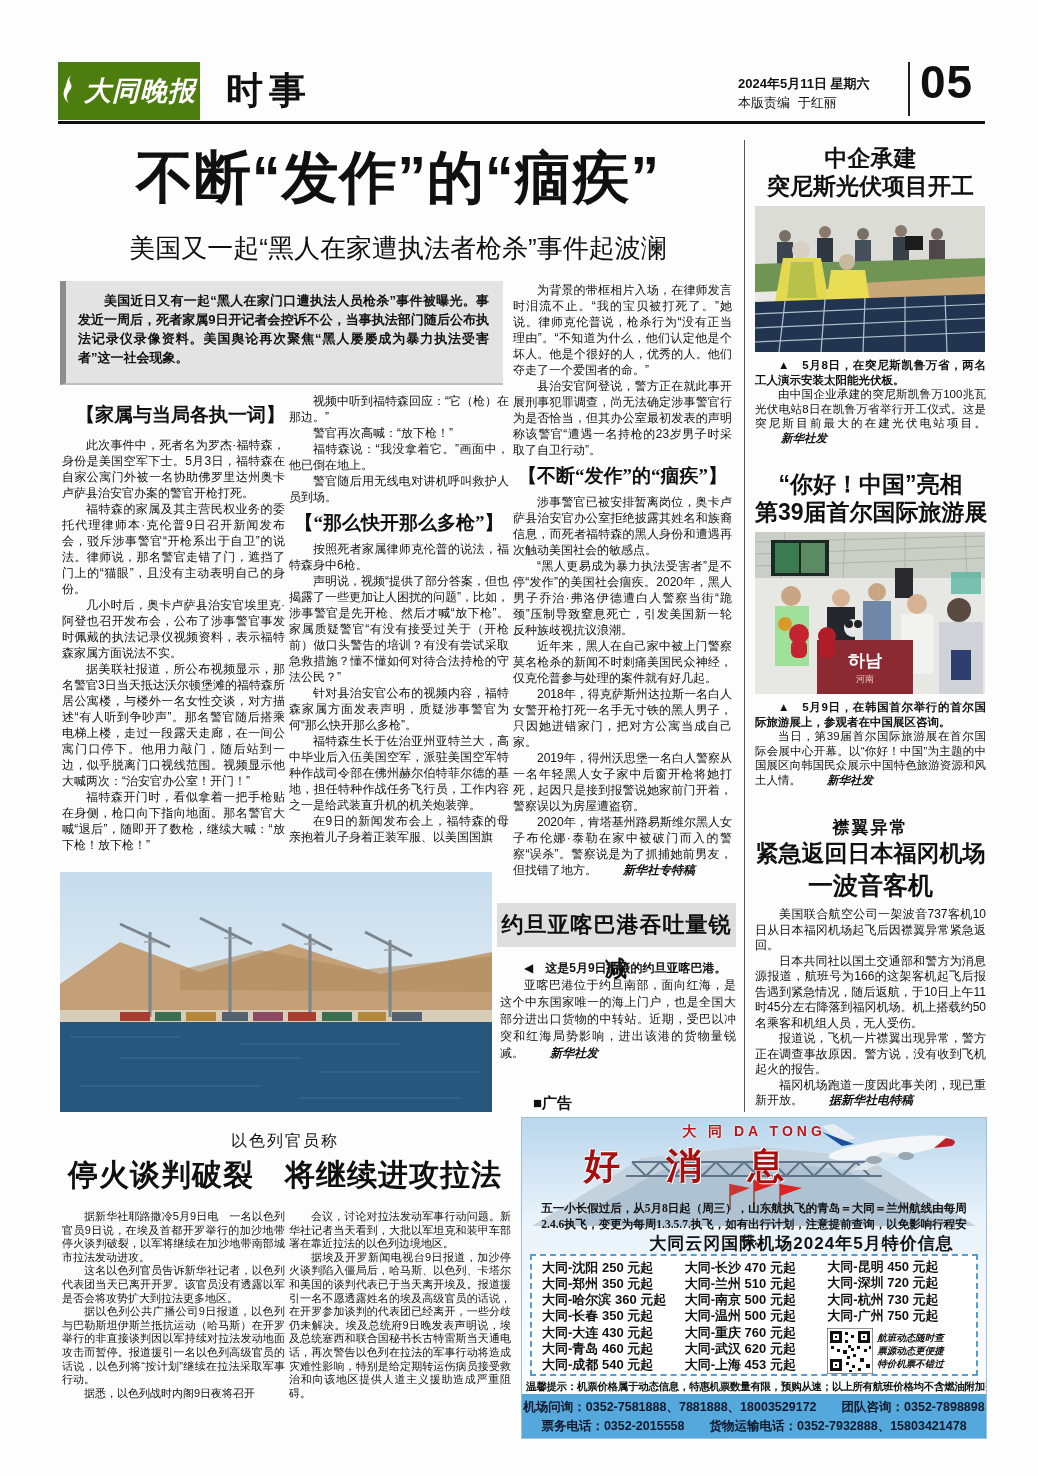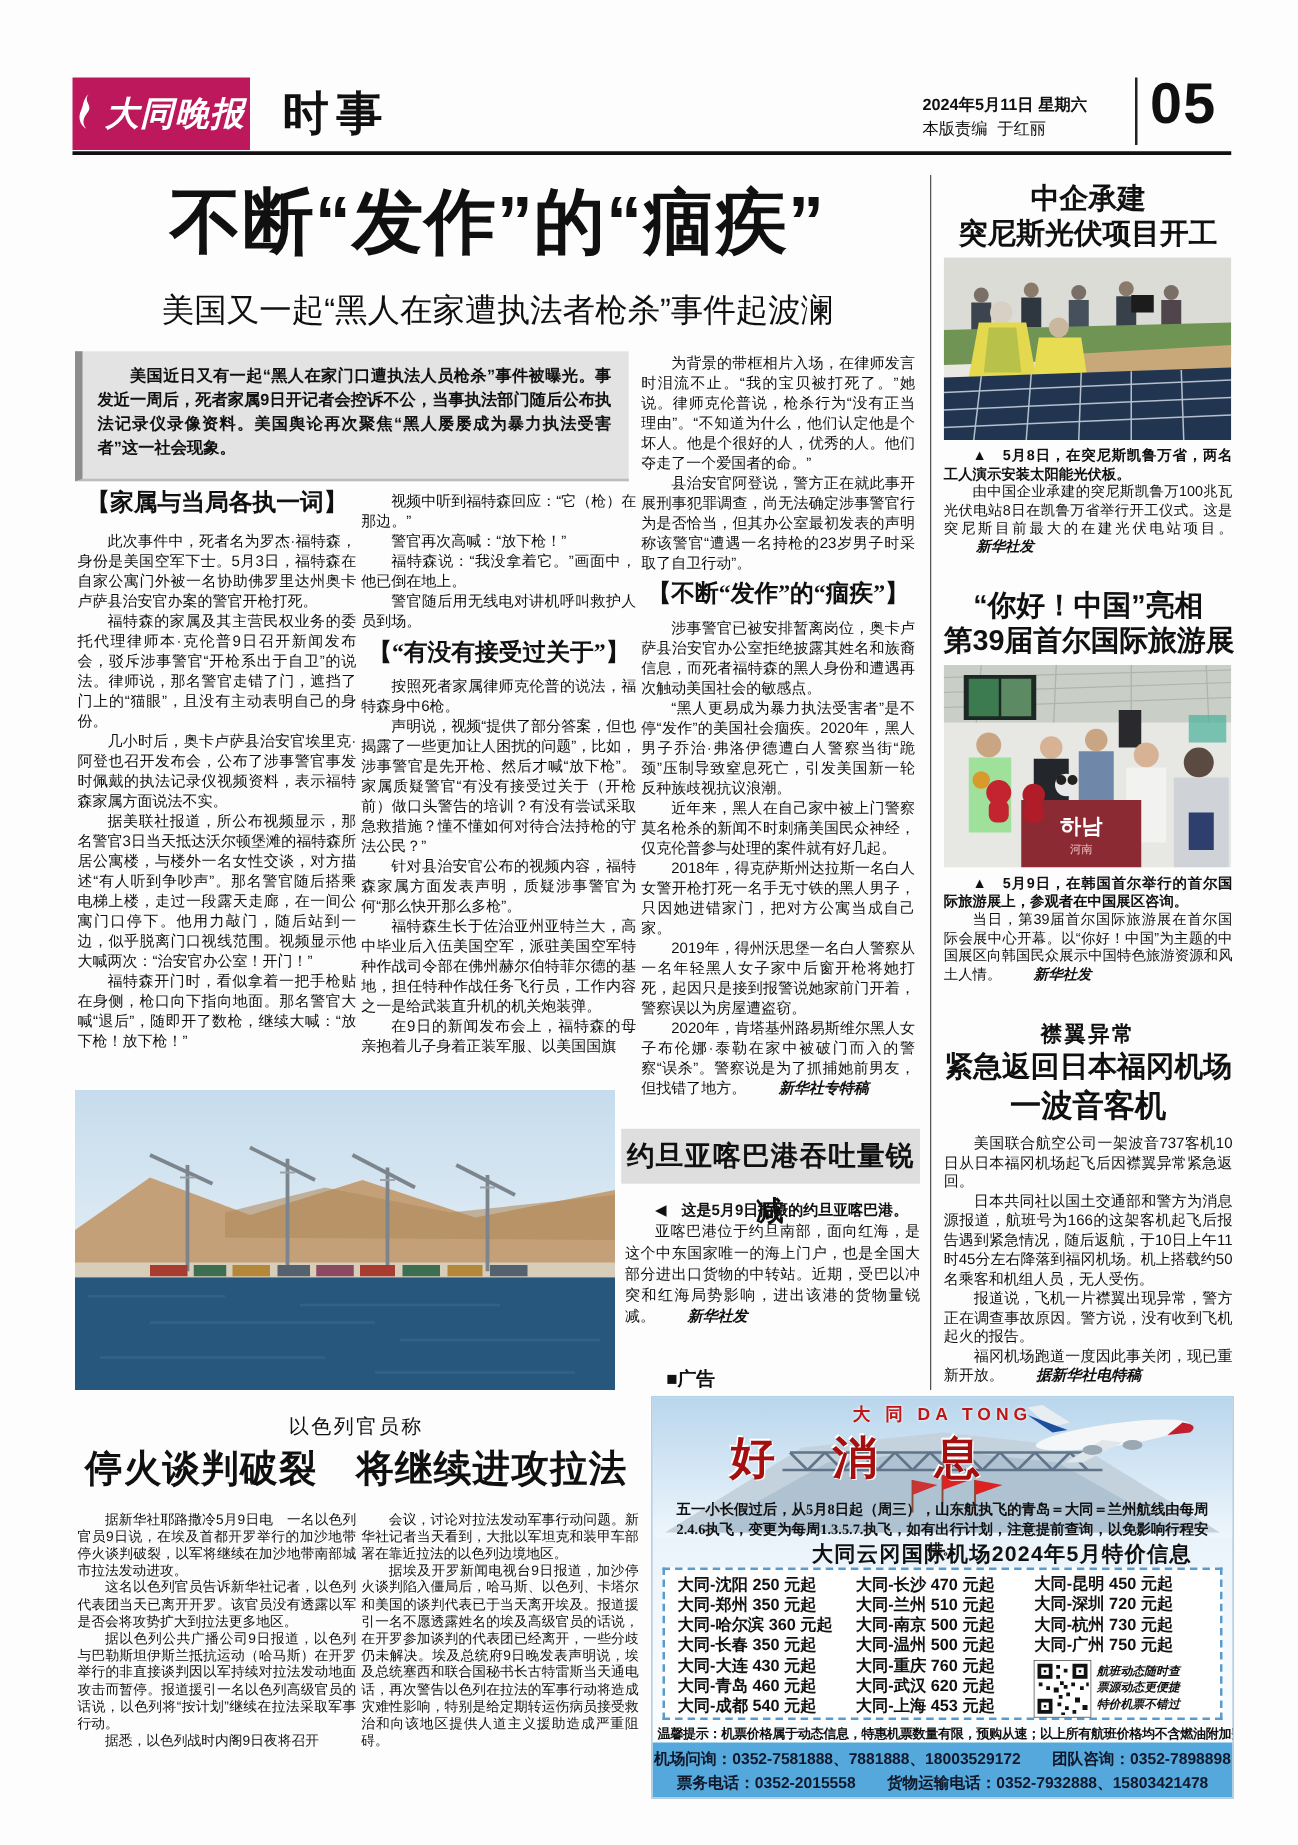--- a/index.html
+++ b/index.html
@@ -3,21 +3,21 @@
 <meta charset="utf-8">
 <style>
   html,body{margin:0;padding:0;}
   body{
     width:1038px;height:1476px;position:relative;background:#fdfdfd;
     font-family:"Liberation Sans","DejaVu Sans",sans-serif;color:#101010;
     overflow:hidden;
   }
   .abs{position:absolute;}
   
-  .masthead{left:58px;top:62px;width:142px;height:58px;background:#be185d;color:#fff;
+  .masthead{left:58px;top:62px;width:142px;height:58px;background:#4d7c0f;color:#fff;
     display:flex;align-items:center;justify-content:center;gap:4px;}
   .masthead .mh-text{font-family:"Liberation Serif","DejaVu Serif",serif;font-style:italic;
     font-weight:bold;font-size:27px;letter-spacing:1px;}
   .section-title{left:226px;top:66px;font-size:37px;font-weight:900;letter-spacing:6px;}
   .date-block{left:738px;top:74px;font-size:13px;line-height:20px;font-weight:bold;}
   .page-num-divider{left:908px;top:62px;width:2px;height:54px;background:#222;}
   .page-num{left:920px;top:55px;font-size:46px;font-weight:900;letter-spacing:1px;}
   .header-rule{left:58px;top:121px;width:927px;height:3px;background:#111;}
   
   .headline{left:60px;top:140px;width:676px;text-align:center;font-size:57px;font-weight:900;
@@ -27,21 +27,21 @@
     border-left:6px solid #8d8d8d;border-bottom:2px solid #bdbdbd;box-sizing:border-box;
     padding:10px 14px 8px 12px;}
   .lead-box p{margin:0;font-size:13px;line-height:19px;text-align:justify;text-indent:2em;font-weight:bold;}
   .ncol{font-size:12px;line-height:16px;text-align:justify;}
   .ncol .para{margin:0 0 0 0;text-indent:2em;}
   .col1{left:62px;top:393px;width:223px;}
   .col2{left:289px;top:393px;width:220px;}
   .col3{left:513px;top:282px;width:219px;}
   .sec-hd{font-size:19px;font-weight:600;text-align:center;letter-spacing:0px;margin:10px 0 10px 0;
     font-family:"Liberation Serif","DejaVu Serif",serif;white-space:nowrap;}
-  .sec-hd.first{margin-top:2px;margin-bottom:14px;}
+  .sec-hd.first{margin-top:14px;margin-bottom:14px;text-align:right;}
   .byline-inline{font-style:italic;font-weight:bold;margin-left:26px;}
   
   .harbor-photo{left:60px;top:872px;width:432px;height:240px;}
   .port-title{left:497px;top:903px;width:239px;height:44px;background:#dedede;
     font-size:22px;font-weight:900;text-align:center;line-height:44px;letter-spacing:1px;}
   .port-caption{left:500px;top:960px;width:236px;font-size:12px;line-height:17px;text-align:justify;}
   .port-caption .cap-lead{font-weight:bold;}
   .ad-label{left:533px;top:1094px;font-size:15px;font-weight:bold;}
   
   .side-divider{left:744px;top:140px;width:1px;height:972px;background:#555;}
@@ -127,21 +127,21 @@
     </div>
 </div>
 
 <div class="abs ncol col2">
   <div>
       <p class="para">视频中听到福特森回应：“它（枪）在那边。”</p>
       <p class="para">警官再次高喊：“放下枪！”</p>
       <p class="para">福特森说：“我没拿着它。”画面中，他已倒在地上。</p>
       <p class="para">警官随后用无线电对讲机呼叫救护人员到场。</p>
     </div>
-  <div class="sec-hd">【“有没有接受过关于”】</div>
+  <div class="sec-hd">【“那么快开那么多枪”】</div>
   <div>
       <p class="para">按照死者家属律师克伦普的说法，福特森身中6枪。</p>
       <p class="para">声明说，视频“提供了部分答案，但也揭露了一些更加让人困扰的问题”，比如，涉事警官是先开枪、然后才喊“放下枪”。家属质疑警官“有没有接受过关于（开枪前）做口头警告的培训？有没有尝试采取急救措施？懂不懂如何对待合法持枪的守法公民？”</p>
       <p class="para">针对县治安官公布的视频内容，福特森家属方面发表声明，质疑涉事警官为何“那么快开那么多枪”。</p>
       <p class="para">福特森生长于佐治亚州亚特兰大，高中毕业后入伍美国空军，派驻美国空军特种作战司令部在佛州赫尔伯特菲尔德的基地，担任特种作战任务飞行员，工作内容之一是给武装直升机的机关炮装弹。</p>
       <p class="para">在9日的新闻发布会上，福特森的母亲抱着儿子身着正装军服、以美国国旗</p>
     </div>
 </div>
 
 <div class="abs ncol col3">

